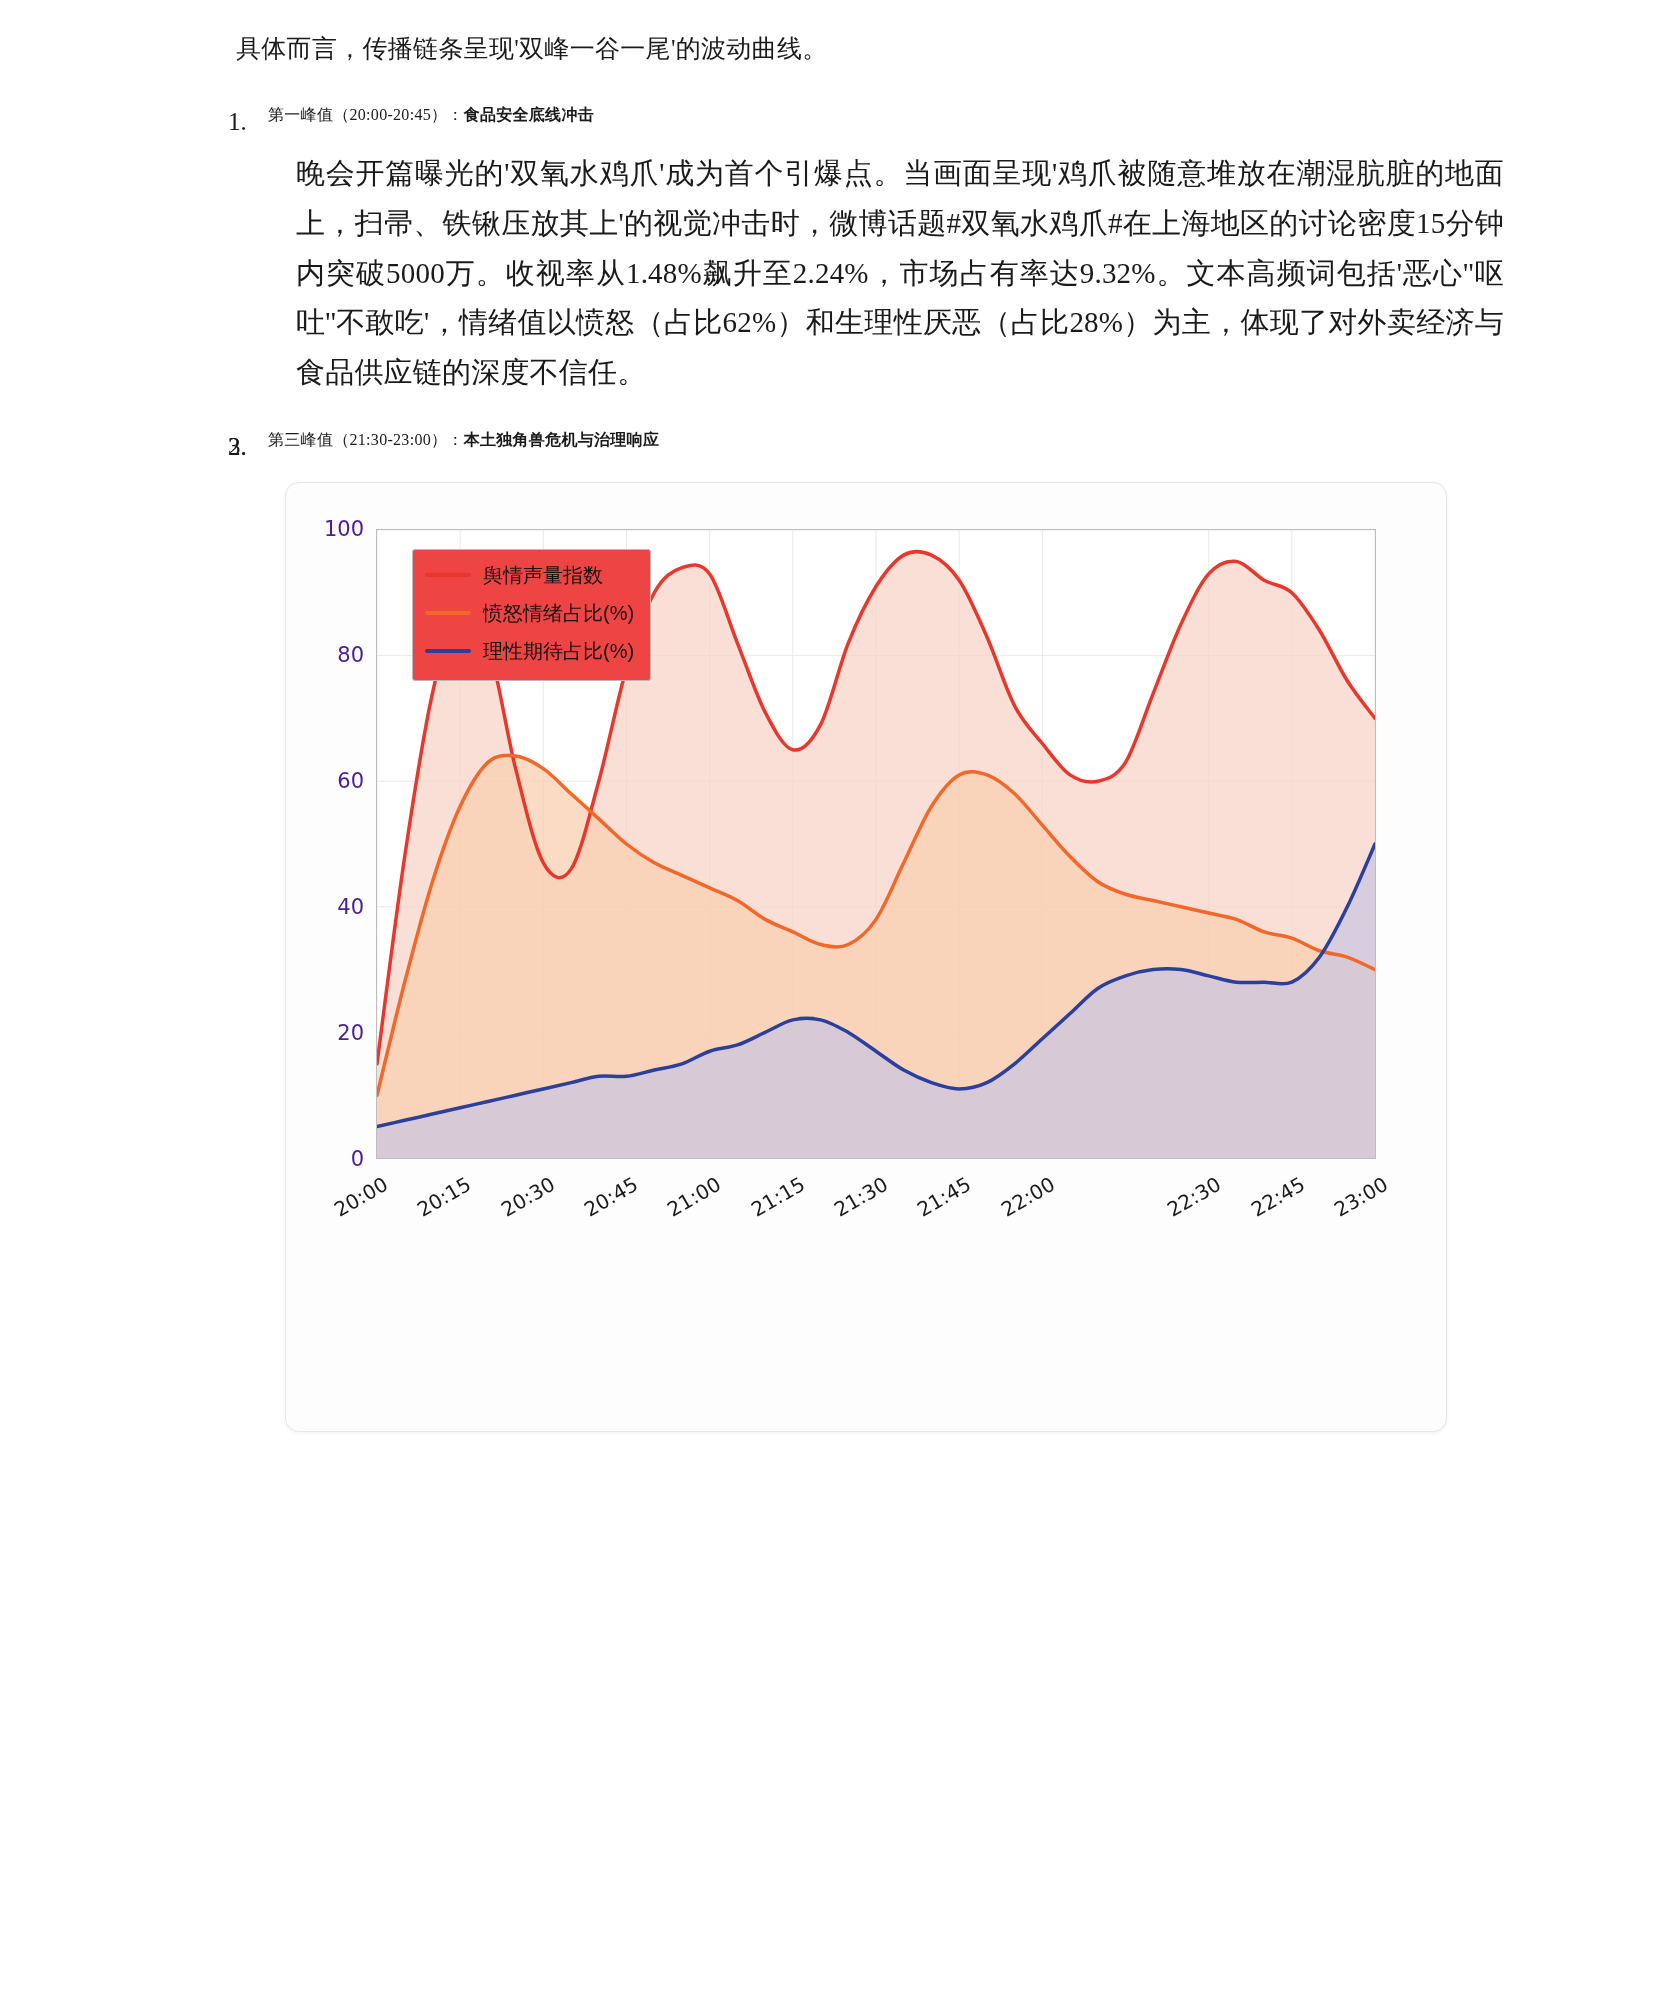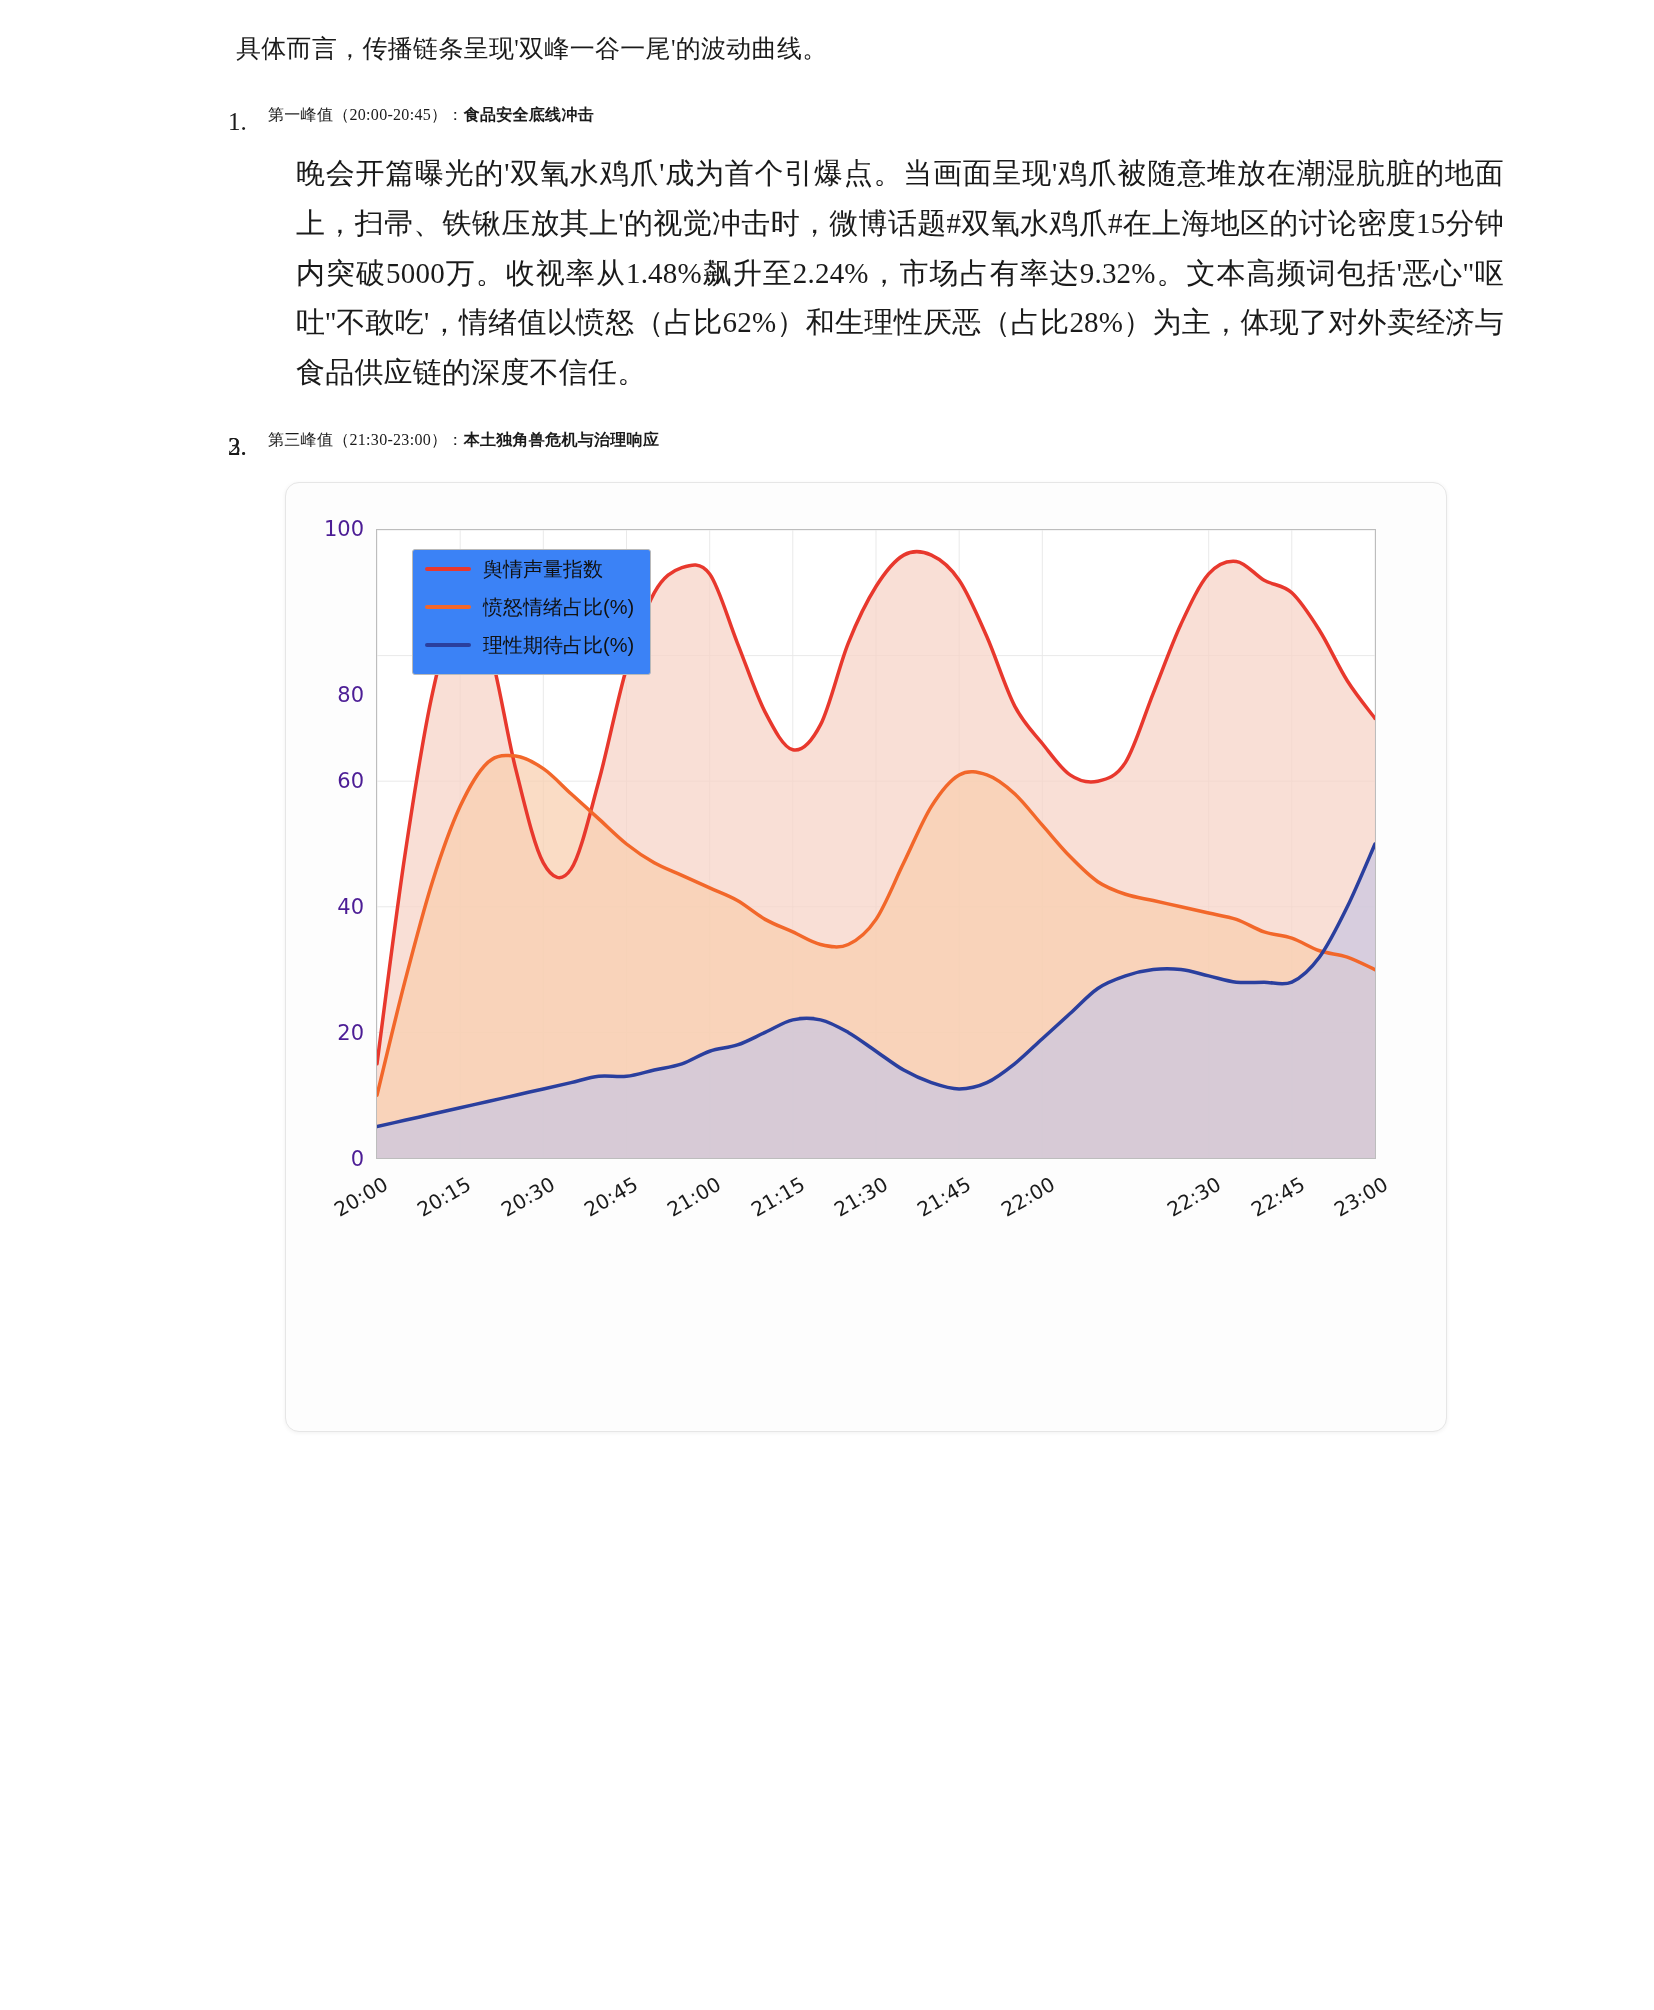--- a/index.html
+++ b/index.html
@@ -124,24 +124,24 @@
     color: #1a1a1a;
     transform-origin: right top;
     transform: rotate(-30deg);
     white-space: nowrap;
     text-align: right;
   }
   .legend {
     position: absolute;
     left: 96px;
     top: 38px;
-    background: #3b82f6;
+    background: #ef4444;
     border: 1px solid #b9b9b9;
     border-radius: 3px;
-    padding: 0 16px 10px 12px;
+    padding: 6px 16px 10px 12px;
     font-family: "Liberation Sans", sans-serif;
     font-size: 20px;
     line-height: 1.9;
     z-index: 5;
   }
   .legend-row {
     display: flex;
     align-items: center;
     white-space: nowrap;
   }
@@ -176,21 +176,21 @@
   </ol>
 
   <div class="chart-card">
     <div class="plot-wrap">
 
       <div class="ytick-wrap" id="yaxis">
           <div class="ytick" style="top: 630px;">0</div>
           <div class="ytick" style="top: 504px;">20</div>
           <div class="ytick" style="top: 378px;">40</div>
           <div class="ytick" style="top: 252px;">60</div>
-          <div class="ytick" style="top: 126px; margin-top: 40px;">80</div>
+          <div class="ytick" style="top: 126px;">80</div>
           <div class="ytick" style="top: 0px;">100</div>
         </div>
 
       <div class="plot-frame">
         <svg id="chart-svg" width="998" height="628" viewBox="0 0 998 628" preserveAspectRatio="none">
             <line x1="0" y1="628.0" x2="998" y2="628.0" stroke="#e9e9e9" stroke-width="1"></line>
             <line x1="0" y1="502.4" x2="998" y2="502.4" stroke="#e9e9e9" stroke-width="1"></line>
             <line x1="0" y1="376.8" x2="998" y2="376.8" stroke="#e9e9e9" stroke-width="1"></line>
             <line x1="0" y1="251.2" x2="998" y2="251.2" stroke="#e9e9e9" stroke-width="1"></line>
             <line x1="0" y1="125.6" x2="998" y2="125.6" stroke="#e9e9e9" stroke-width="1"></line>

